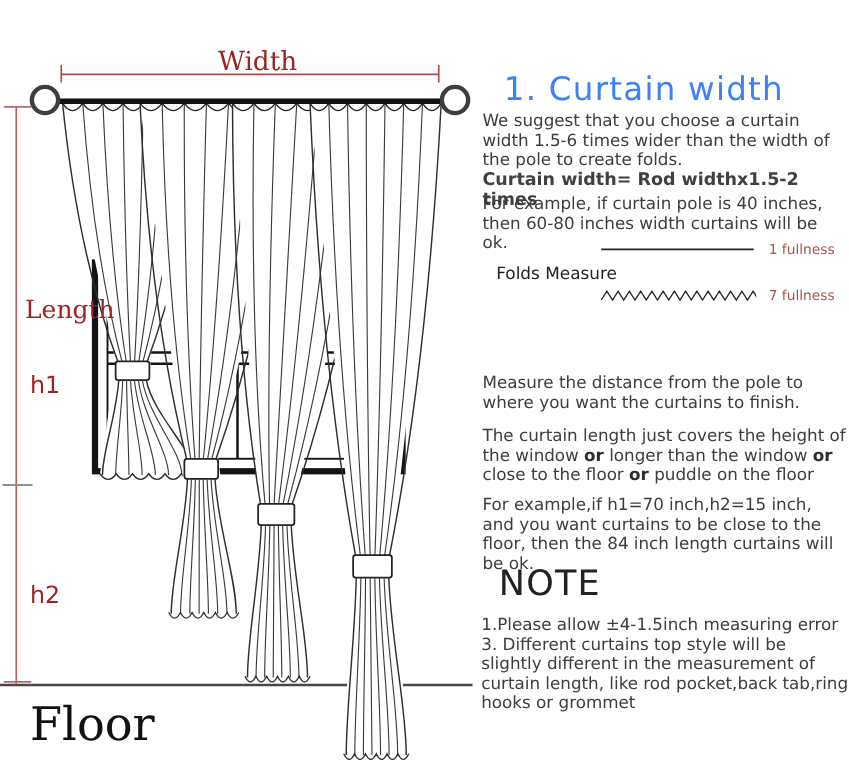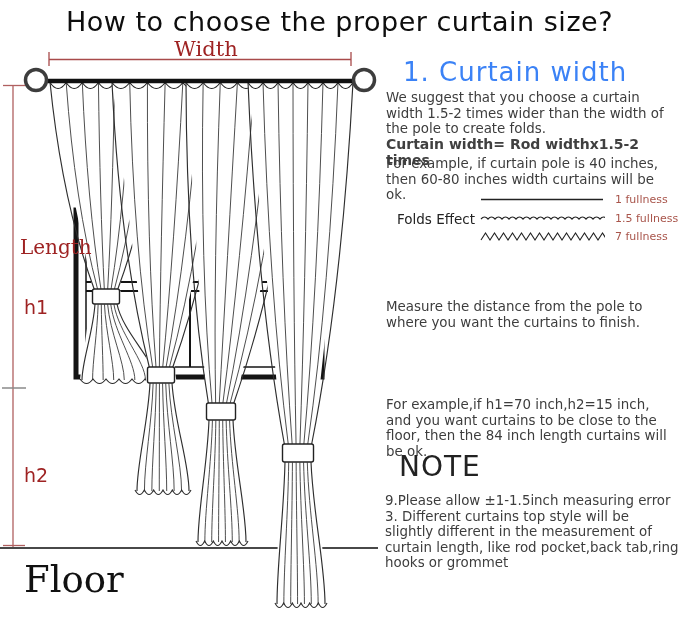--- a/index.html
+++ b/index.html
@@ -31,21 +31,20 @@
   #curtains path.topsc{stroke-width:1.1;stroke:#222;}
   #curtains path.fr{stroke-width:1.1;stroke:#2e2e2e;}
   #curtains rect.band{fill:#fff;stroke:#222;stroke-width:1.4;}
   .wave{stroke:#222;fill:none;}
 </style>
 </head>
 <body>
 
 <div class="stage">
 
-  <div class="title">How to choose the proper curtain size?</div>
 
   <svg id="diagram" width="390" height="617" viewBox="0 0 390 617">
 
     <g>
       <rect x="76" y="210" width="246" height="167" fill="none" stroke="#141414" stroke-width="5"></rect>
       <rect x="86" y="220" width="226" height="147" fill="none" stroke="#141414" stroke-width="1.5"></rect>
       <line x1="86" y1="282" x2="312" y2="282" stroke="#141414" stroke-width="2"></line>
       <line x1="86" y1="291" x2="312" y2="291" stroke="#141414" stroke-width="2"></line>
       <line x1="190" y1="291" x2="190" y2="367" stroke="#141414" stroke-width="2"></line>
       <line x1="247" y1="220" x2="247" y2="282" stroke="#141414" stroke-width="1.5"></line>
@@ -153,46 +152,41 @@
       <line x1="2" y1="388" x2="26" y2="388" stroke="#8a8a8a" stroke-width="1.5"></line>
       <line x1="3" y1="545.5" x2="25" y2="545.5" stroke="#b06060" stroke-width="1.3"></line>
     </g>
     <text x="20" y="254" class="serif-red" font-size="20">Length</text>
     <text x="24" y="314" class="sans-red" font-size="19">h1</text>
     <text x="24" y="482" class="sans-red" font-size="19">h2</text>
     <text x="24" y="592" class="floor-t" font-size="37">Floor</text>
   </svg>
 
   <div class="h-sec" style="top:57px;">1. Curtain width</div>
-  <div class="para" style="top:90px;">We suggest that you choose a curtain width 1.5-2 times wider than the width of the pole to create folds.</div>
+  <div class="para" style="top:90px;">We suggest that you choose a curtain width 1.5-6 times wider than the width of the pole to create folds.</div>
   <div class="formula" style="top:137px;">Curtain width= Rod widthx1.5-2 times</div>
   <div class="para" style="top:156px;">For example, if curtain pole is 40 inches, then 60-80 inches width curtains will be ok.</div>
 
-  <div class="folds-label">Folds Effect</div>
+  <div class="folds-label">Folds Measure</div>
   <div class="fold-row" style="top:193px;">
     <svg width="126" height="13" viewBox="0 0 126 13">
       <path class="wave" stroke-width="1.5" d="M2,6.5 L124,6.5"></path>
     </svg>
     <span class="flabel">1 fullness</span>
-  </div>
-  <div class="fold-row" style="top:212px;">
-    <svg width="126" height="13" viewBox="0 0 126 13">
-      <path class="wave" stroke-width="1.2" d="M2,7 q3.5,-4 7,0 q3.5,-4 7,0 q3.5,-4 7,0 q3.5,-4 7,0 q3.5,-4 7,0 q3.5,-4 7,0 q3.5,-4 7,0 q3.5,-4 7,0 q3.5,-4 7,0 q3.5,-4 7,0 q3.5,-4 7,0 q3.5,-4 7,0 q3.5,-4 7,0 q3.5,-4 7,0 q3.5,-4 7,0 q3.5,-4 7,0 q3.5,-4 7,0 q3.5,-4 7,0"></path>
-    </svg>
-    <span class="flabel">1.5 fullness</span>
   </div>
   <div class="fold-row" style="top:230px;">
     <svg width="126" height="13" viewBox="0 0 126 13">
       <path class="wave" stroke-width="1.1" d="M2,10 l4.5,-7 l4.5,7 l4.5,-7 l4.5,7 l4.5,-7 l4.5,7 l4.5,-7 l4.5,7 l4.5,-7 l4.5,7 l4.5,-7 l4.5,7 l4.5,-7 l4.5,7 l4.5,-7 l4.5,7 l4.5,-7 l4.5,7 l4.5,-7 l4.5,7 l4.5,-7 l4.5,7 l4.5,-7 l4.5,7 l4.5,-7 l4.5,7 l4.5,-7 l4.5,7"></path>
     </svg>
     <span class="flabel">7 fullness</span>
   </div>
 
   <div class="para" style="top:299px;">Measure the distance from the pole to where you want the curtains to finish.</div>
+  <div class="para" style="top:342px;"><span>The curtain length just covers the height of the window </span><span class="bold-or">or</span><span> longer than the window </span><span class="bold-or">or</span><span> close to the floor </span><span class="bold-or">or</span><span> puddle on the floor</span></div>
   <div class="para" style="top:397px;">For example,if h1=70 inch,h2=15 inch, and you want curtains to be close to the floor, then the 84 inch length curtains will be ok.</div>
 
   <div class="note-h">NOTE</div>
   <div class="notes">
-    <div>9.Please allow ±1-1.5inch measuring error</div>
+    <div>1.Please allow ±4-1.5inch measuring error</div>
     <div>3. Different curtains top style will be slightly different in the measurement of curtain length, like rod pocket,back tab,ring hooks or grommet</div>
   </div>
 
 </div>
 
 </body></html>

